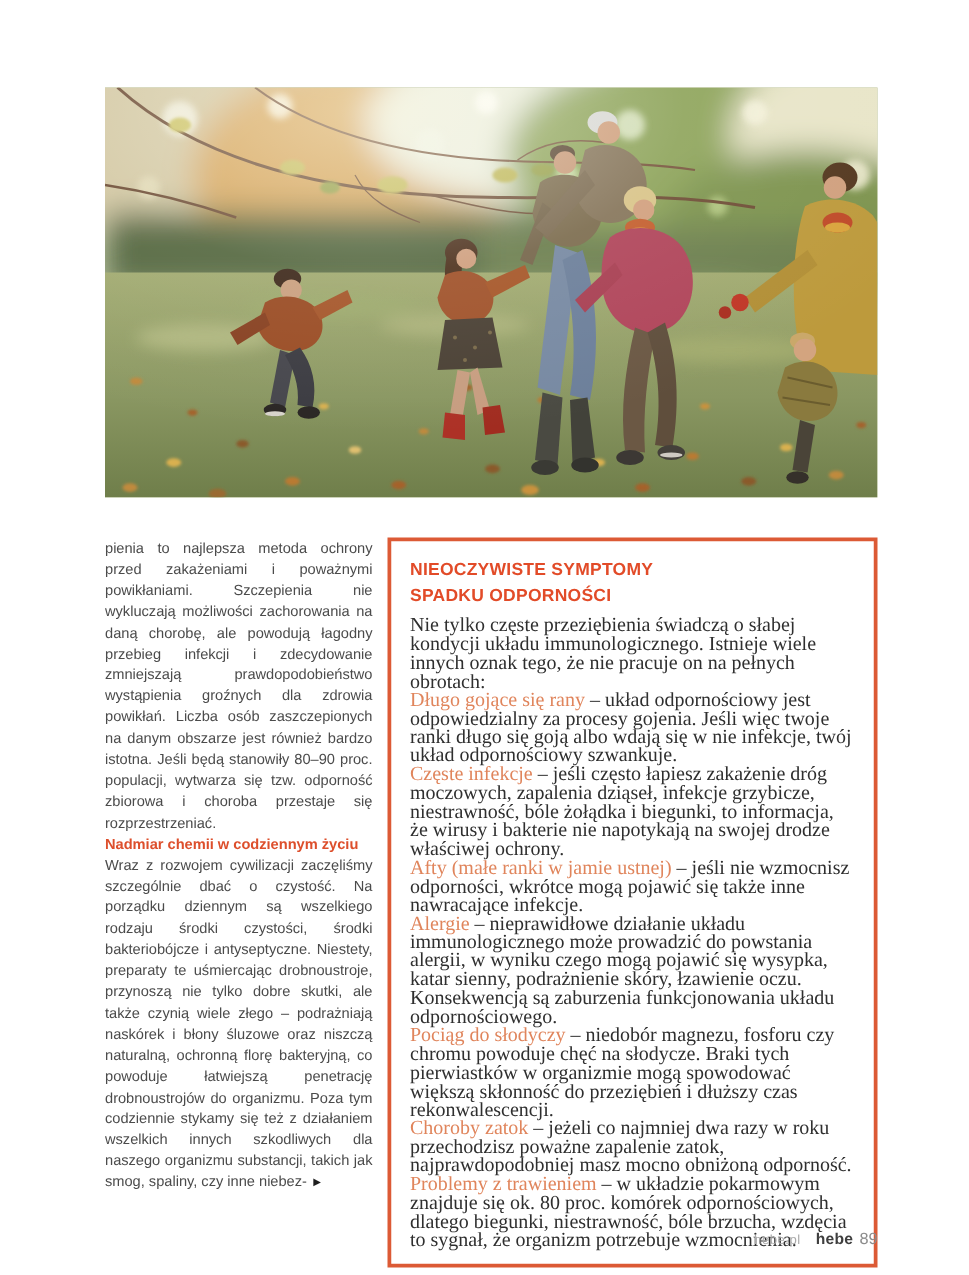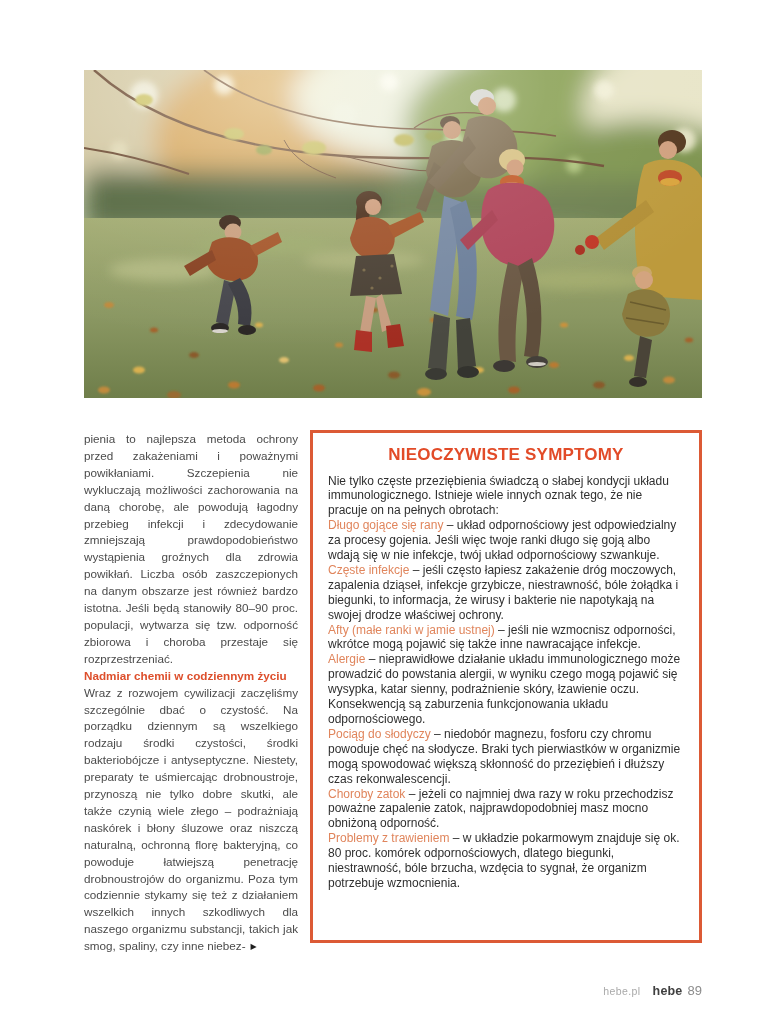--- a/index.html
+++ b/index.html
@@ -10,23 +10,23 @@
   .photo svg{display:block;width:618px;height:328px;}
   
   .left-col{position:absolute;left:84px;top:431px;width:214px;
             font-size:11.7px;line-height:16.9px;text-align:justify;color:#4b4b4b;}
   .left-col p{margin:0;}
   .subhead{color:var(--subhead,#dd4f2c);font-weight:bold;text-align:left;margin-top:13px;margin-bottom:1px;}
   .cont-arrow{color:#1e1e1e;font-size:8px;margin-left:5px;vertical-align:1px;}
   
   .box{position:absolute;left:310px;top:430px;width:392px;min-height:513px;box-sizing:border-box;
        border:3px solid var(--border,#dc5a35);background:#ffffff;padding:10px 15px 10px 15px;}
-  .box-title{color:var(--accent,#e24b28);font-weight:bold;font-size:17px;line-height:20.5px;
-             letter-spacing:.2px;margin:2px 0 8px 0;text-align:center;}
-  .box-body{font-size:12px;line-height:14.9px;color:#2f2f2f;}
+  .box-title{color:var(--accent,#e24b28);font-weight:bold;font-size:14px;line-height:20.5px;
+             letter-spacing:.2px;margin:2px 0 8px 0;}
+  .box-body{font-size:16px;line-height:14.9px;color:#2f2f2f;font-family:Liberation Serif, serif;}
   .box-body p{margin:0;}
   .term{color:var(--term,#e0855c);}
   
   .footer{position:absolute;right:73px;top:983px;display:flex;align-items:baseline;}
   .footer .site{font-size:10.5px;color:#a9a9a9;letter-spacing:.4px;}
   .footer .brand{font-size:12.5px;font-weight:bold;color:#3f3f3f;margin-left:12px;letter-spacing:.2px;}
   .footer .pagenum{font-size:13px;color:#8c8c8c;margin-left:5px;text-align:right;}
 </style>
 </head>
 <body>
@@ -228,20 +228,21 @@
 
   <div class="left-col">
     <p>pienia to najlepsza metoda ochrony przed zakażeniami i poważnymi powikłaniami. Szczepienia nie wykluczają możliwości zachorowania na daną chorobę, ale powodują łagodny przebieg infekcji i zdecydowanie zmniejszają prawdopodobieństwo wystąpienia groźnych dla zdrowia powikłań. Liczba osób zaszczepionych na danym obszarze jest również bardzo istotna. Jeśli będą stanowiły 80–90 proc. populacji, wytwarza się tzw. odporność zbiorowa i choroba przestaje się rozprzestrzeniać.</p>
     <p class="subhead">Nadmiar chemii w codziennym życiu</p>
     <p><span>Wraz z rozwojem cywilizacji zaczęliśmy szczególnie dbać o czystość. Na porządku dziennym są wszelkiego rodzaju środki czystości, środki bakteriobójcze i antyseptyczne. Niestety, preparaty te uśmiercając drobnoustroje, przynoszą nie tylko dobre skutki, ale także czynią wiele złego – podrażniają naskórek i błony śluzowe oraz niszczą naturalną, ochronną florę bakteryjną, co powoduje łatwiejszą penetrację drobnoustrojów do organizmu. Poza tym codziennie stykamy się też z działaniem wszelkich innych szkodliwych dla naszego organizmu substancji, takich jak smog, spaliny, czy inne niebez-</span><span class="cont-arrow">▶</span></p>
   </div>
 
   <div class="box">
     <div class="box-title">
       <div>NIEOCZYWISTE SYMPTOMY</div>
+      <div>SPADKU ODPORNOŚCI</div>
     </div>
     <div class="box-body">
       <p>Nie tylko częste przeziębienia świadczą o słabej kondycji układu immunologicznego. Istnieje wiele innych oznak tego, że nie pracuje on na pełnych obrotach:</p>
       <div>
     <p><span class="term">Długo gojące się rany</span> <span class="desc">– układ odpornościowy jest odpowiedzialny za procesy gojenia. Jeśli więc twoje ranki długo się goją albo wdają się w nie infekcje, twój układ odpornościowy szwankuje.</span></p>
 
     <p><span class="term">Częste infekcje</span> <span class="desc">– jeśli często łapiesz zakażenie dróg moczowych, zapalenia dziąseł, infekcje grzybicze, niestrawność, bóle żołądka i biegunki, to informacja, że wirusy i bakterie nie napotykają na swojej drodze właściwej ochrony.</span></p>
 
 
     <p><span class="term">Afty (małe ranki w jamie ustnej)</span> <span class="desc">– jeśli nie wzmocnisz odporności, wkrótce mogą pojawić się także inne nawracające infekcje.</span></p>

